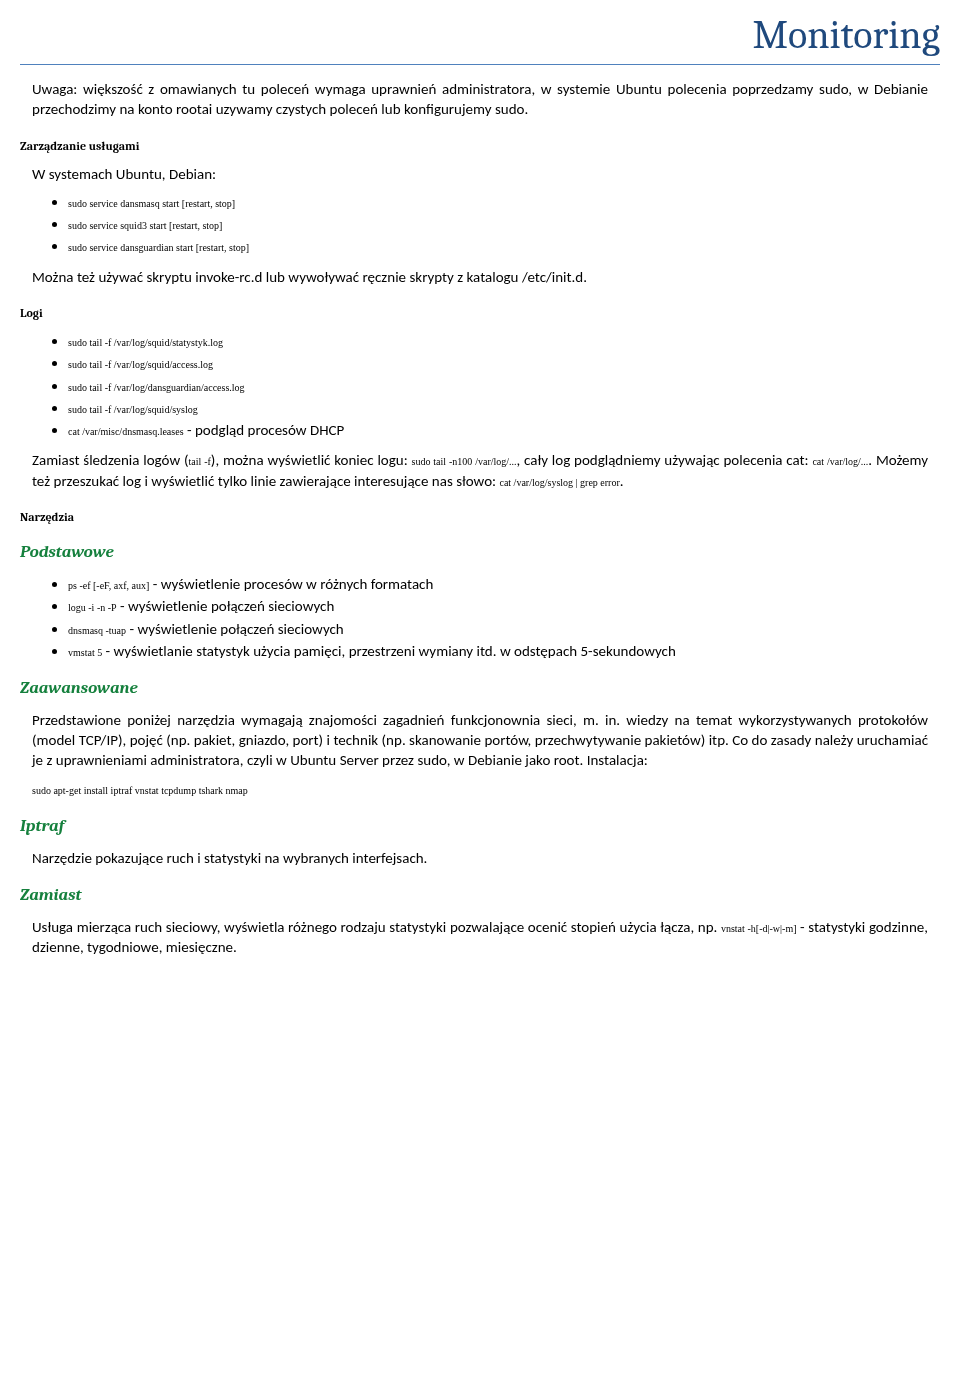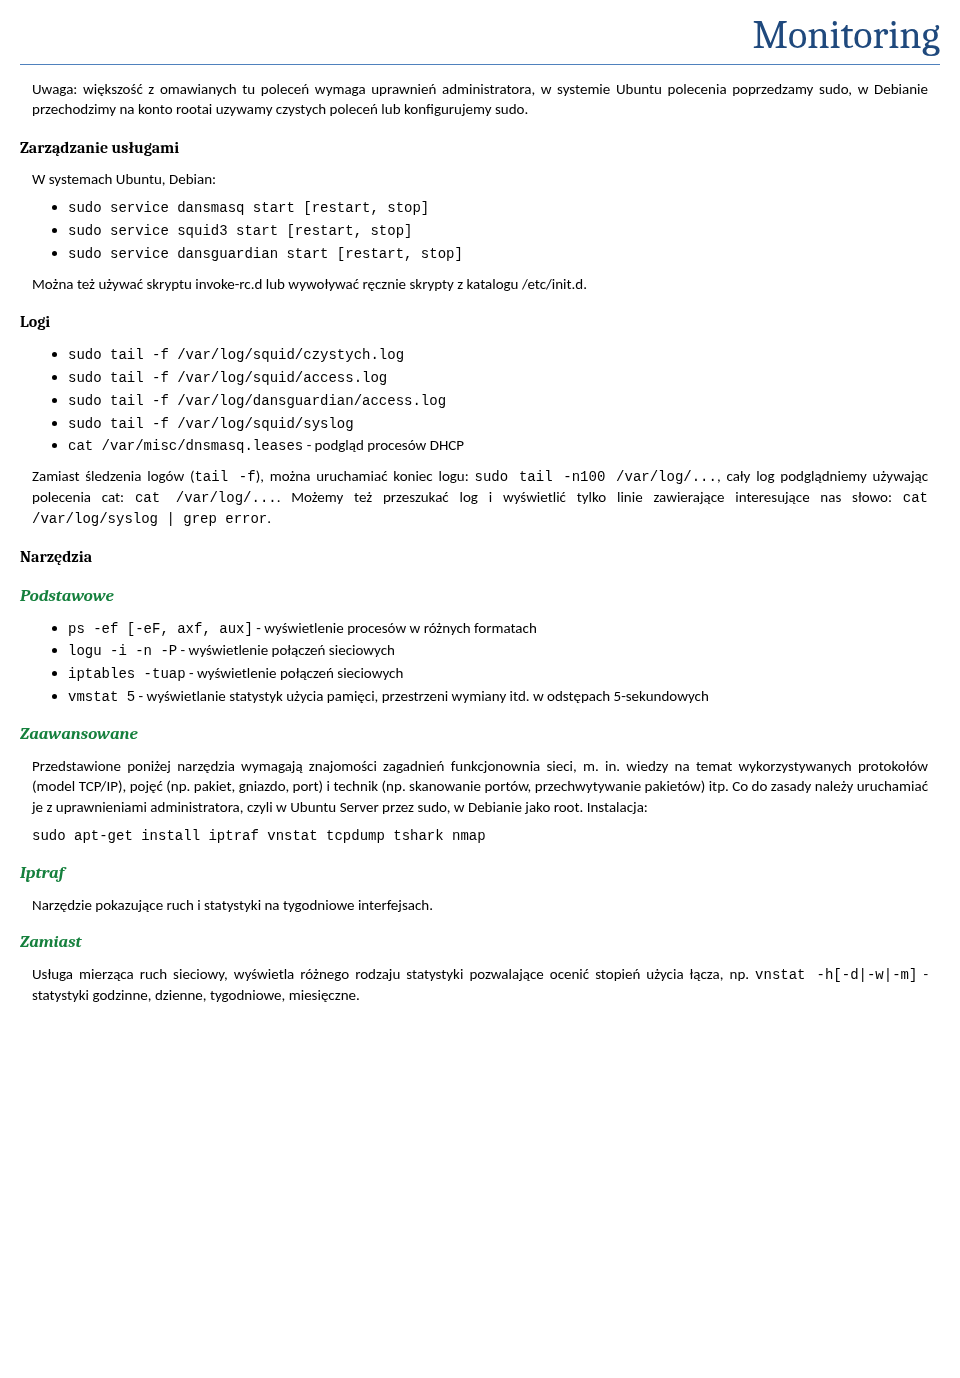--- a/index.html
+++ b/index.html
@@ -19,21 +19,21 @@
     font-size: 40px;
     border-bottom: 1px solid #4F81BD;
     padding-bottom: 2px;
     margin: 8px 0 14px 0;
     text-align: right;
   }
   h2 {
     font-family: Cambria, Georgia, serif;
     color: #000;
     font-weight: bold;
-    font-size: 16px;
+    font-size: 12px;
     margin: 18px 0 10px 0;
   }
   h3 {
     font-family: Cambria, Georgia, serif;
     color: #15803d;
     font-weight: bold;
     font-style: italic;
     font-size: 17px;
     margin: 16px 0 10px 0;
   }
@@ -42,65 +42,65 @@
     text-align: justify;
   }
   ul {
     margin: 6px 0 10px 0;
     padding-left: 48px;
   }
   li {
     margin: 2px 0;
   }
   code, .mono {
-    font-family: Liberation Mono, monospace;
-    font-size: 14px;
+    font-family: Liberation Serif, serif;
+    font-size: 10px;
   }
 </style>
 </head>
 <body>
 
 <h1>Monitoring</h1>
 
 <p>Uwaga: większość z omawianych tu poleceń wymaga uprawnień administratora, w systemie Ubuntu polecenia poprzedzamy sudo, w Debianie przechodzimy na konto rootai uzywamy czystych poleceń lub konfigurujemy sudo.</p>
 
 <h2>Zarządzanie usługami</h2>
 <p>W systemach Ubuntu, Debian:</p>
 <ul>
   <li><code>sudo service dansmasq start [restart, stop]</code></li>
   <li><code>sudo service squid3 start [restart, stop]</code></li>
   <li><code>sudo service dansguardian start [restart, stop]</code></li>
 </ul>
 <p>Można też używać skryptu invoke-rc.d lub wywoływać ręcznie skrypty z katalogu /etc/init.d.</p>
 
 <h2>Logi</h2>
 <ul>
-  <li><code>sudo tail -f /var/log/squid/czystych.log</code><span></span></li>
+  <li><code>sudo tail -f /var/log/squid/statystyk.log</code><span></span></li>
   <li><code>sudo tail -f /var/log/squid/access.log</code><span></span></li>
   <li><code>sudo tail -f /var/log/dansguardian/access.log</code><span></span></li>
   <li><code>sudo tail -f /var/log/squid/syslog</code><span></span></li>
   <li><code>cat /var/misc/dnsmasq.leases</code><span> - podgląd procesów DHCP</span></li>
 </ul>
 <p>
-  <span>Zamiast śledzenia logów (</span><code>tail -f</code><span>), można uruchamiać koniec logu: </span><code>sudo tail -n100 /var/log/...</code><span>, cały log podglądniemy używając polecenia cat: </span><code>cat /var/log/...</code><span>. Możemy też przeszukać log i wyświetlić tylko linie zawierające interesujące nas słowo: </span><code>cat /var/log/syslog | grep error</code><span>.</span>
+  <span>Zamiast śledzenia logów (</span><code>tail -f</code><span>), można wyświetlić koniec logu: </span><code>sudo tail -n100 /var/log/...</code><span>, cały log podglądniemy używając polecenia cat: </span><code>cat /var/log/...</code><span>. Możemy też przeszukać log i wyświetlić tylko linie zawierające interesujące nas słowo: </span><code>cat /var/log/syslog | grep error</code><span>.</span>
 </p>
 
 <h2>Narzędzia</h2>
 
 <h3>Podstawowe</h3>
 <ul>
   <li><code>ps -ef [-eF, axf, aux]</code><span> - wyświetlenie procesów w różnych formatach</span></li>
   <li><code>logu -i -n -P</code><span> - wyświetlenie połączeń sieciowych</span></li>
-  <li><code>iptables -tuap</code><span> - wyświetlenie połączeń sieciowych</span></li>
+  <li><code>dnsmasq -tuap</code><span> - wyświetlenie połączeń sieciowych</span></li>
   <li><code>vmstat 5</code><span> - wyświetlanie statystyk użycia pamięci, przestrzeni wymiany itd. w odstępach 5-sekundowych</span></li>
 </ul>
 
 <h3>Zaawansowane</h3>
 <p>Przedstawione poniżej narzędzia wymagają znajomości zagadnień funkcjonownia sieci, m. in. wiedzy na temat wykorzystywanych protokołów (model TCP/IP), pojęć (np. pakiet, gniazdo, port) i technik (np. skanowanie portów, przechwytywanie pakietów) itp. Co do zasady należy uruchamiać je z uprawnieniami administratora, czyli w Ubuntu Server przez sudo, w Debianie jako root. Instalacja:</p>
 <p><code>sudo apt-get install iptraf vnstat tcpdump tshark nmap</code></p>
 
 <h3>Iptraf</h3>
-<p>Narzędzie pokazujące ruch i statystyki na tygodniowe interfejsach.</p>
+<p>Narzędzie pokazujące ruch i statystyki na wybranych interfejsach.</p>
 
 <h3>Zamiast</h3>
 <p>
   <span>Usługa mierząca ruch sieciowy, wyświetla różnego rodzaju statystyki pozwalające ocenić stopień użycia łącza, np. </span><code>vnstat -h[-d|-w|-m]</code><span> - statystyki godzinne, dzienne, tygodniowe, miesięczne.</span>
 </p>
 
 </body></html>

